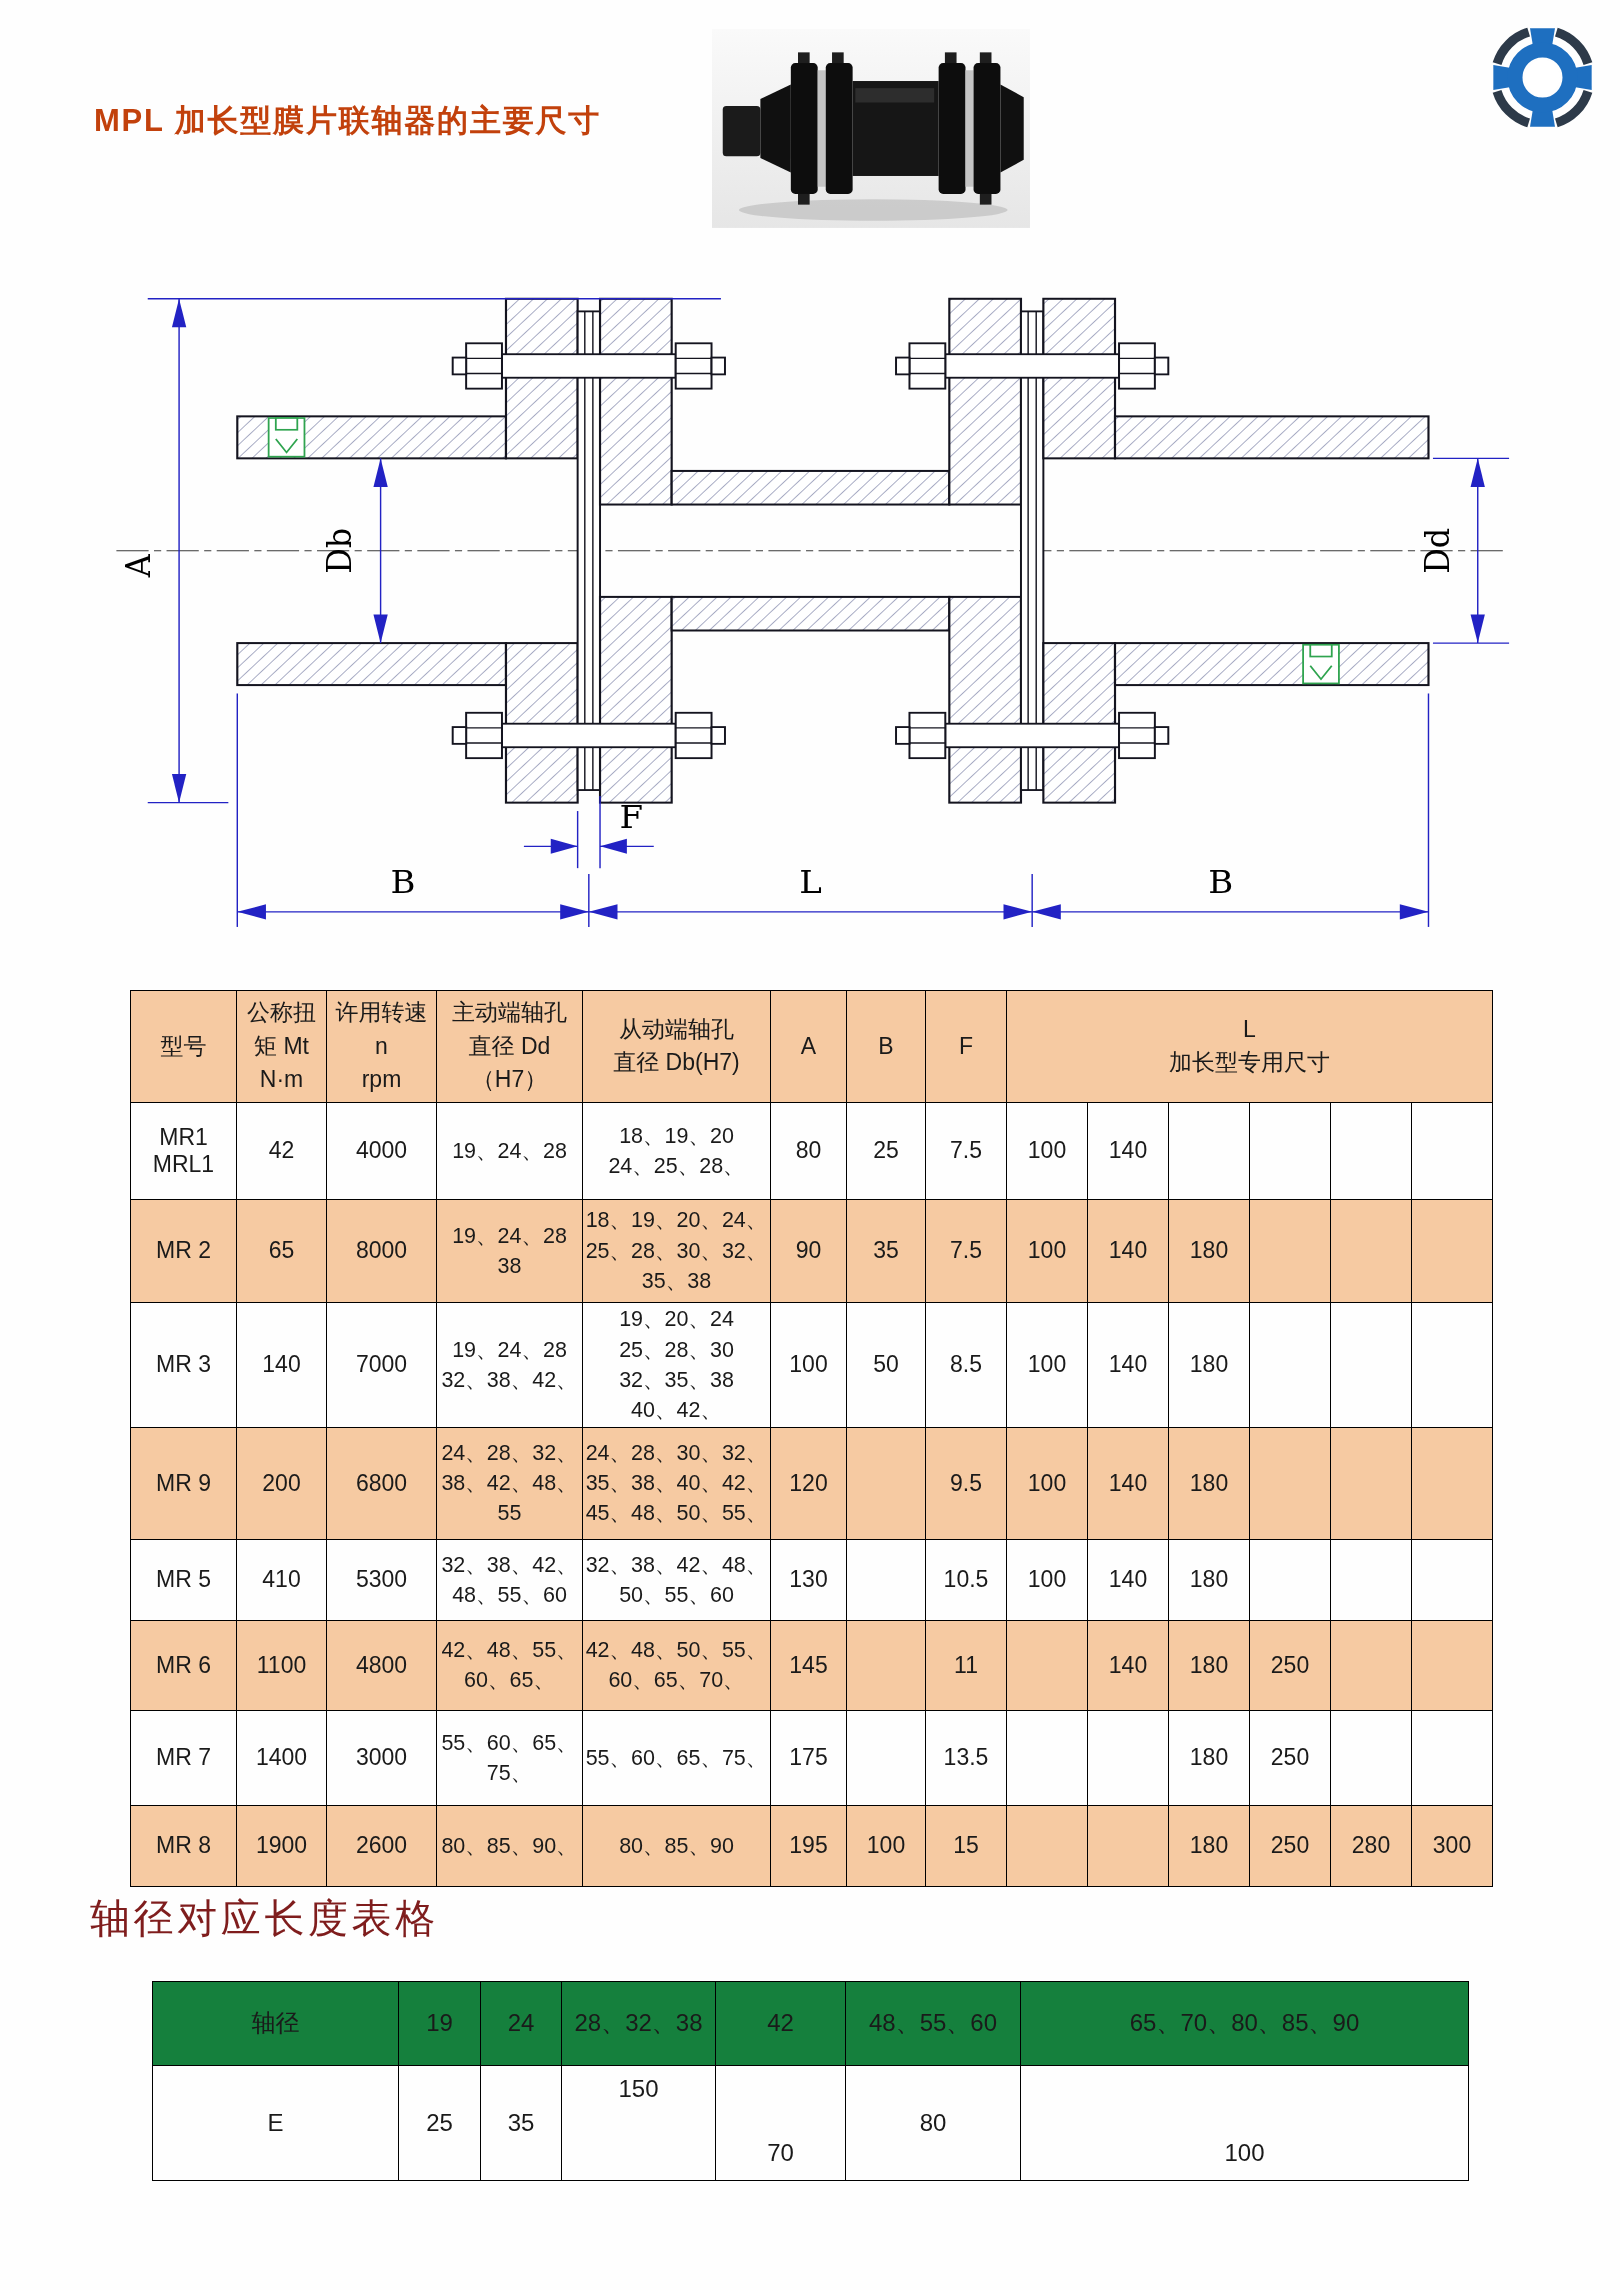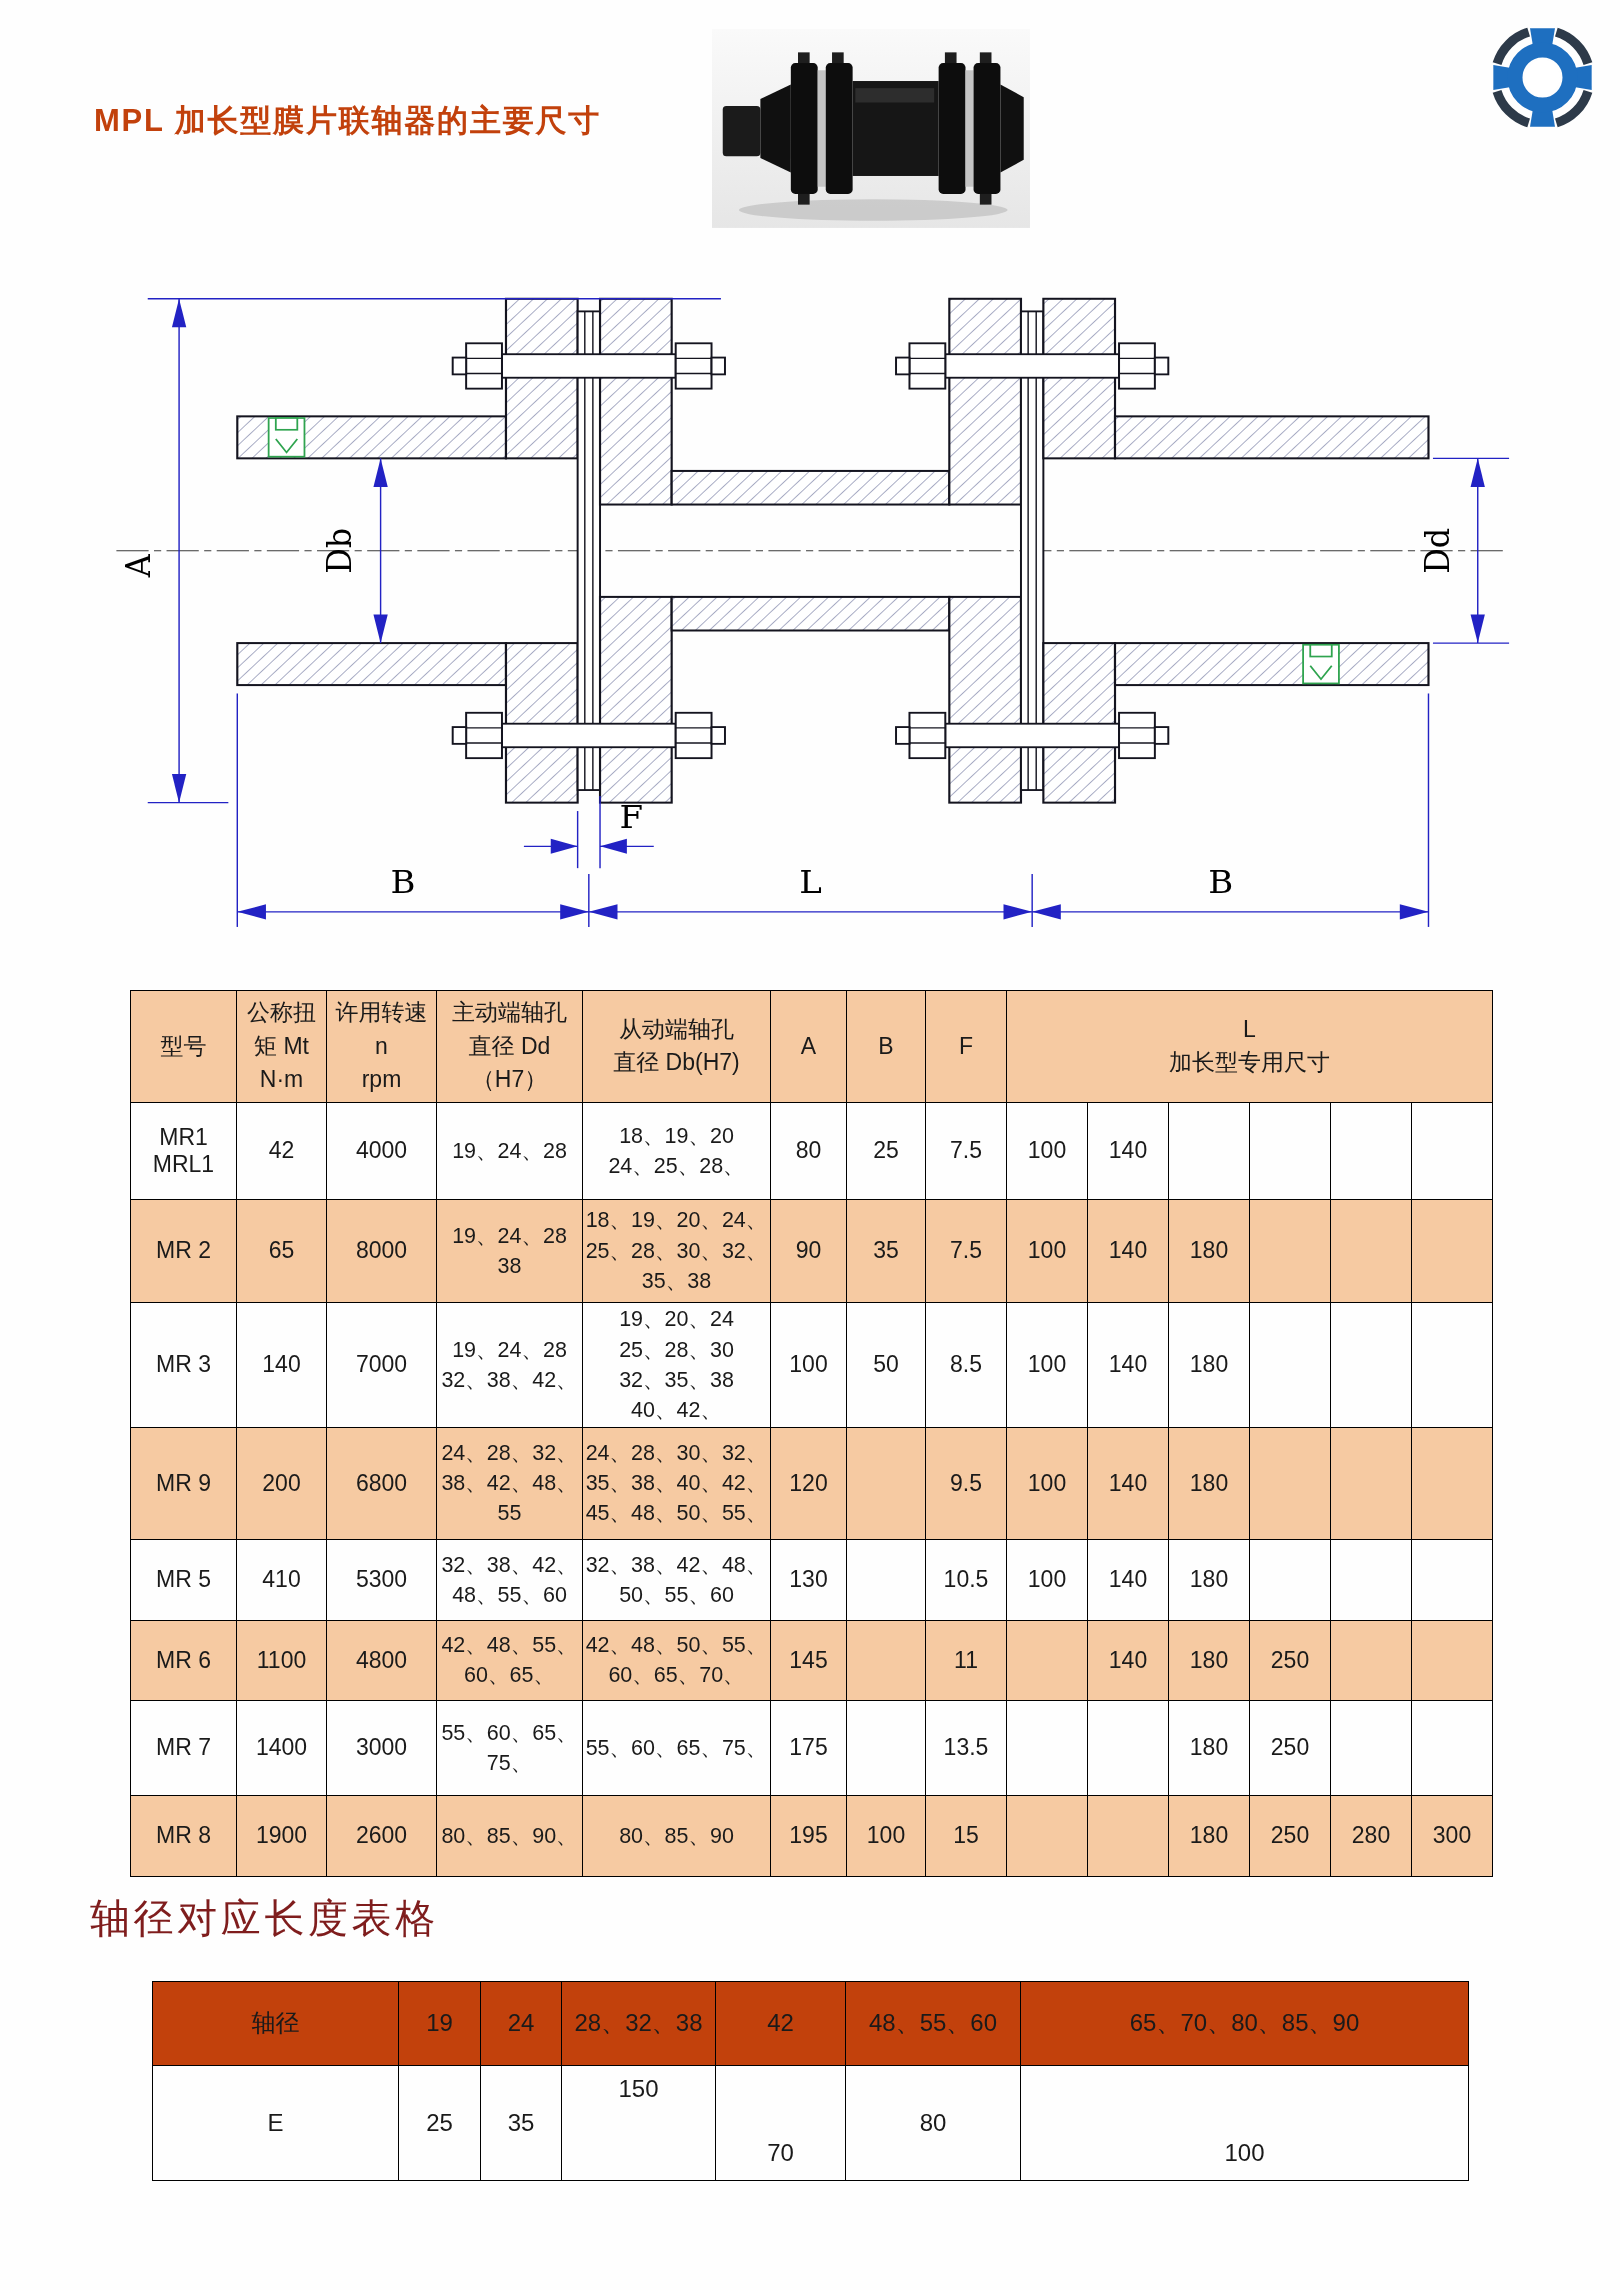--- a/index.html
+++ b/index.html
@@ -27,29 +27,29 @@
         white-space:pre-line;font-weight:normal;padding:1.8px;}
   #main-table{position:absolute;left:130px;top:990px;width:1359px;font-size:23px;}
   #main-table thead th{background:#f6caa2;height:107px;line-height:1.45;}
   #main-table tbody tr.shade td{background:#f6caa2;}
   #main-table td.bores{font-size:21.5px;line-height:1.4;}
   #main-table tbody tr:nth-child(1){height:97px;}
   #main-table tbody tr:nth-child(2){height:103px;}
   #main-table tbody tr:nth-child(3){height:125px;}
   #main-table tbody tr:nth-child(4){height:112px;}
   #main-table tbody tr:nth-child(5){height:81px;}
-  #main-table tbody tr:nth-child(6){height:80px;}
+  #main-table tbody tr:nth-child(6){height:90px;}
   #main-table tbody tr:nth-child(7){height:95px;}
   #main-table tbody tr:nth-child(8){height:81px;}
 
   .section2-title{position:absolute;left:90px;top:1891px;font-size:40px;color:#7f1d1d;
                   font-family:"DejaVu Serif",serif;font-weight:500;letter-spacing:3.6px;}
 
   #bottom-table{position:absolute;left:152px;top:1981px;width:1317px;font-size:24px;}
-  #bottom-table thead th{background:#c2410c;height:79px;margin-left:37px;}
+  #bottom-table thead th{background:#15803d;height:79px;margin-left:37px;}
   #bottom-table tbody td{height:100px;}
   #bottom-table td.align-top{vertical-align:top;padding-top:9px;}
   #bottom-table td.align-bottom{vertical-align:bottom;padding-bottom:12.5px;}
 </style>
 </head>
 <body>
 
 <div class="page">
 
   <div class="doc-title">MPL 加长型膜片联轴器的主要尺寸</div>

